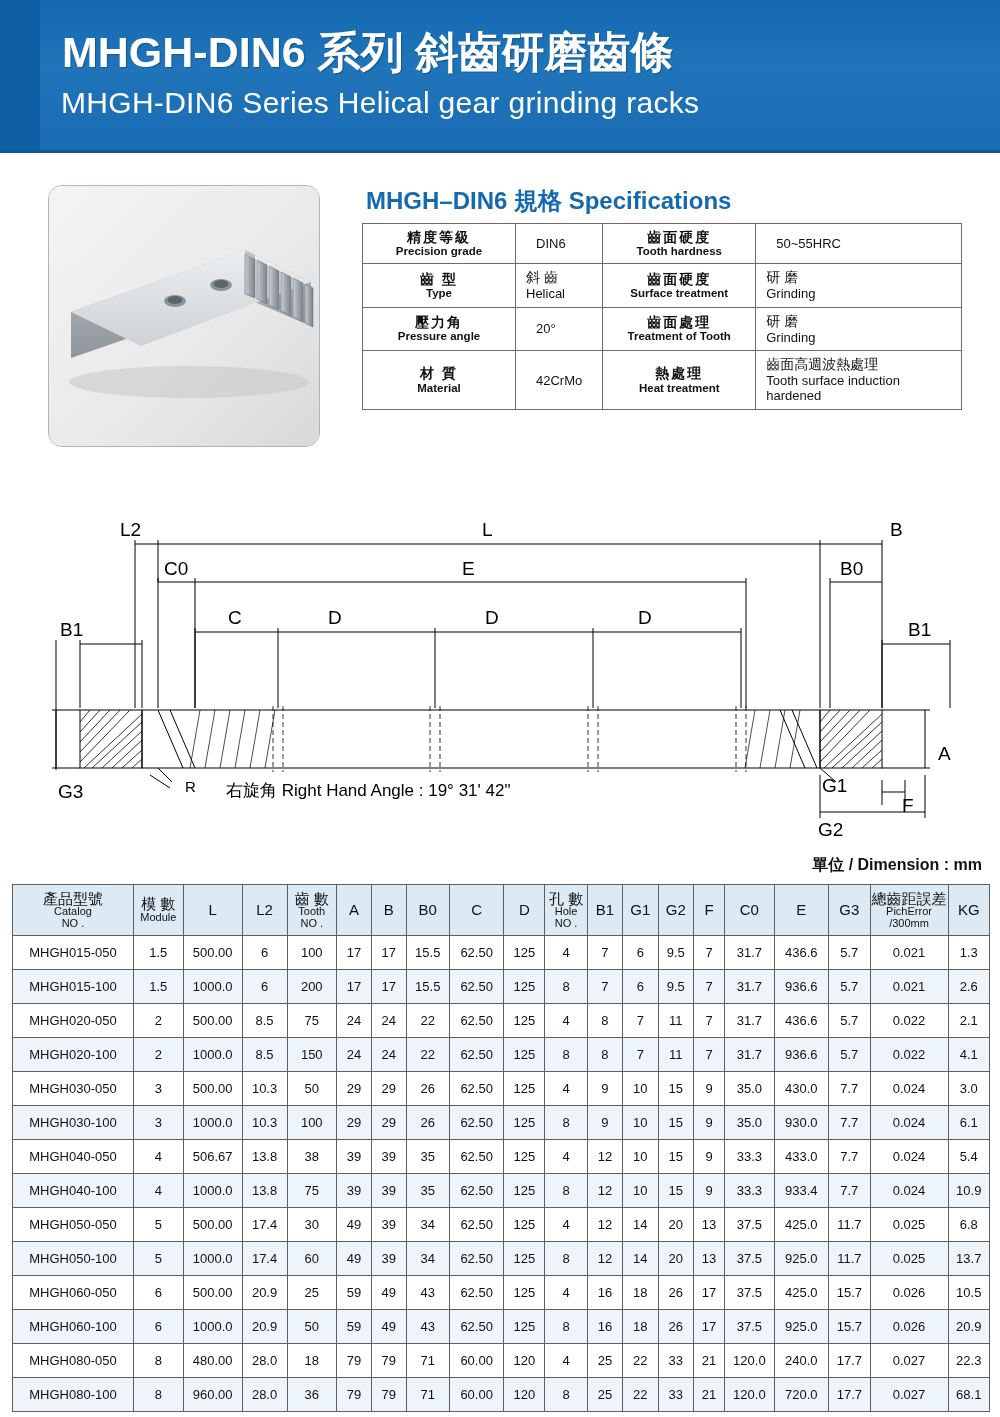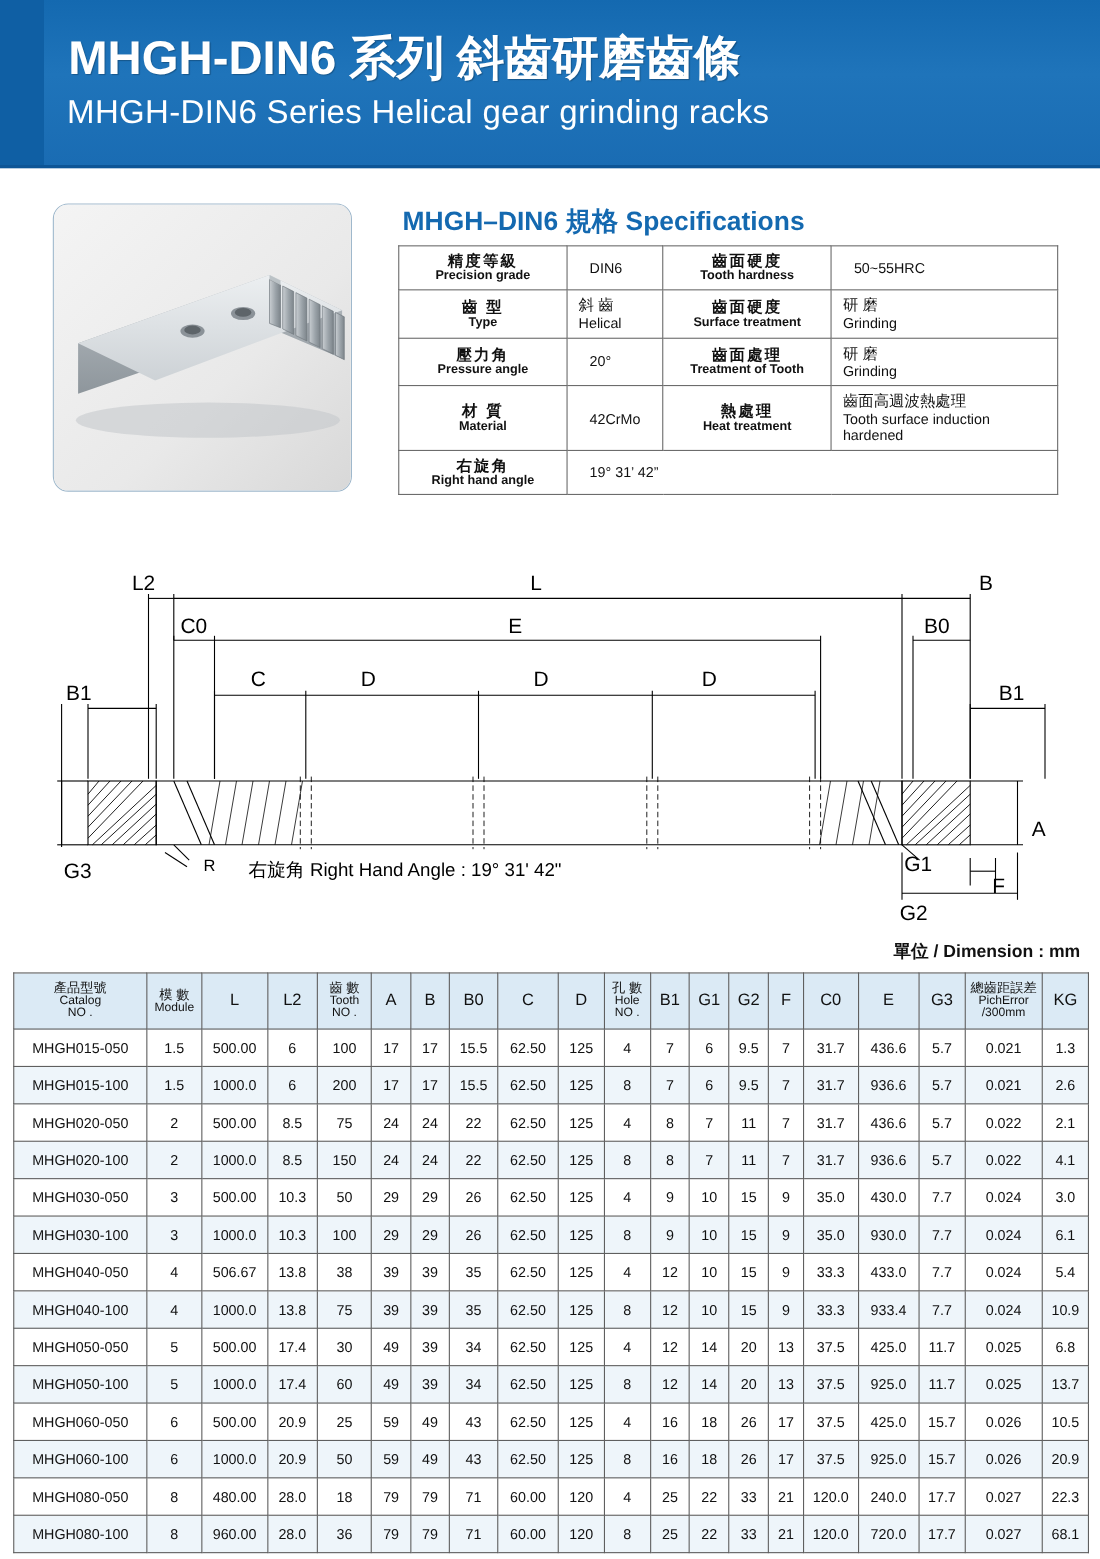--- a/index.html
+++ b/index.html
@@ -88,21 +88,21 @@
     background:#fff;
     white-space:nowrap;
   }
   table.data thead th{
     background:#dbeaf5;
     font-weight:normal;
     line-height:1.05;
     padding:4px 1px;
     height:42px;
   }
-  table.data thead th .cn{display:block;font-size:12px;}
+  table.data thead th .cn{display:block;font-size:15px;}
   table.data thead th .en{display:block;font-size:11px;}
   table.data thead th .big{display:block;font-size:15px;}
   table.data tbody tr:nth-child(even) td{background:#eef5fa;}
   table.data tbody td.model{text-align:center;font-size:13px;padding:3px 16px;}
   table.data tbody td{height:27px;font-size:13px;}
 </style>
 </head>
 <body>
 
 <div class="header">
@@ -218,27 +218,20 @@
       </td>
       <td class="val val-wide">42CrMo</td>
       <td class="lbl">
         <span class="cn">熱處理</span>
         <span class="en">Heat treatment</span>
       </td>
       <td class="val two">
         <span class="cn2">齒面高週波熱處理</span>
         <span class="en2">Tooth surface induction hardened</span>
       </td>
-    </tr>
-    <tr>
-      <td class="lbl">
-        <span class="cn">右旋角</span>
-        <span class="en">Right hand angle</span>
-      </td>
-      <td class="val val-wide" colspan="3">19°  31’  42”</td>
     </tr>
   </tbody>
     </table>
 </div>
 
 <div class="drawing">
 <svg width="950" height="340" viewBox="0 0 950 340">
   <g stroke="#000" fill="none" stroke-width="1">
 
     <rect x="50" y="190" width="62" height="58"></rect>

